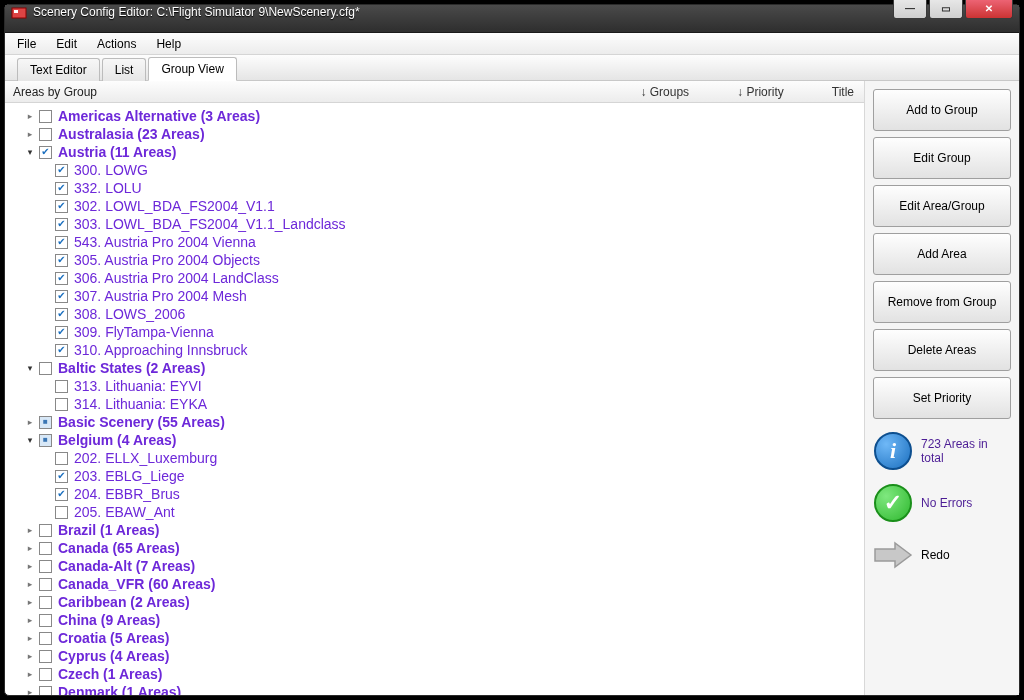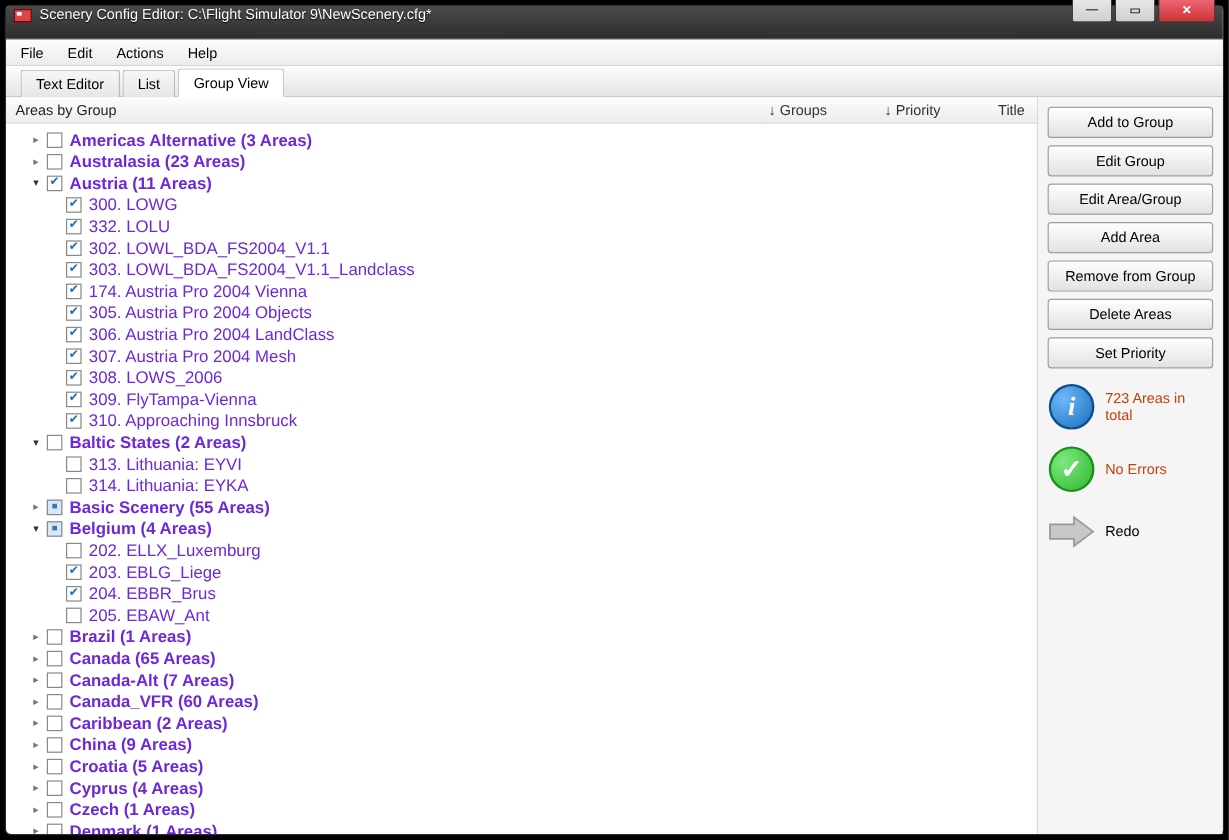--- a/index.html
+++ b/index.html
@@ -117,36 +117,36 @@
   .indent1 { padding-left: 14px; }
   .indent2 { padding-left: 32px; }
   .right-pane {
     width: 154px;
     background:#f5f5f5;
     padding: 8px 8px;
     display:flex; flex-direction:column; gap:6px;
     overflow:auto;
   }
   .side-button {
-    height: 26px;
+    height: 42px;
     border:1px solid #9f9f9f;
     border-radius:3px;
     background: linear-gradient(#fefefe,#e2e2e2);
     font-size:12px;
     display:flex; align-items:center; justify-content:center;
     cursor:pointer;
   }
   .status-row {
     display:flex; align-items:center; gap:8px; margin-top:6px;
   }
   .status-icon {
     width:40px; height:40px; flex-shrink:0;
     display:inline-flex; align-items:center; justify-content:center;
   }
-  .status-text { font-size:12px; color:#c2410c; line-height:1.2;}
+  .status-text { font-size:12px; color:#4c1d95; line-height:1.2;}
   .status-text.disabled { color:#000000; }
   .circle-info { width:38px;height:38px;border-radius:50%;background:radial-gradient(circle at 30% 30%, #6fb8f7, #1b6fbf);display:flex;align-items:center;justify-content:center;color:#fff;font-family:Georgia,serif;font-style:italic;font-size:22px;font-weight:bold;border:2px solid #0d4f8f;}
   .circle-ok { width:38px;height:38px;border-radius:50%;background:radial-gradient(circle at 30% 30%, #7fe87f, #2fb82f);display:flex;align-items:center;justify-content:center;color:#fff;font-size:22px;font-weight:bold;border:2px solid #1a8f1a;}
 </style>
 </head>
 <body>
 
 <div class="window">
 
   <div class="titlebar">
@@ -217,21 +217,21 @@
             <span class="label">302. LOWL_BDA_FS2004_V1.1</span>
           </div>
           <div class="node indent2">
             <span style="width: 14px; display: inline-block;"></span>
             <span class="checkbox checked"></span>
             <span class="label">303. LOWL_BDA_FS2004_V1.1_Landclass</span>
           </div>
           <div class="node indent2">
             <span style="width: 14px; display: inline-block;"></span>
             <span class="checkbox checked"></span>
-            <span class="label">174. Austria Pro 2004 Vienna</span>
+            <span class="label">543. Austria Pro 2004 Vienna</span>
           </div>
           <div class="node indent2">
             <span style="width: 14px; display: inline-block;"></span>
             <span class="checkbox checked"></span>
             <span class="label">305. Austria Pro 2004 Objects</span>
           </div>
           <div class="node indent2">
             <span style="width: 14px; display: inline-block;"></span>
             <span class="checkbox checked"></span>
             <span class="label">306. Austria Pro 2004 LandClass</span>

